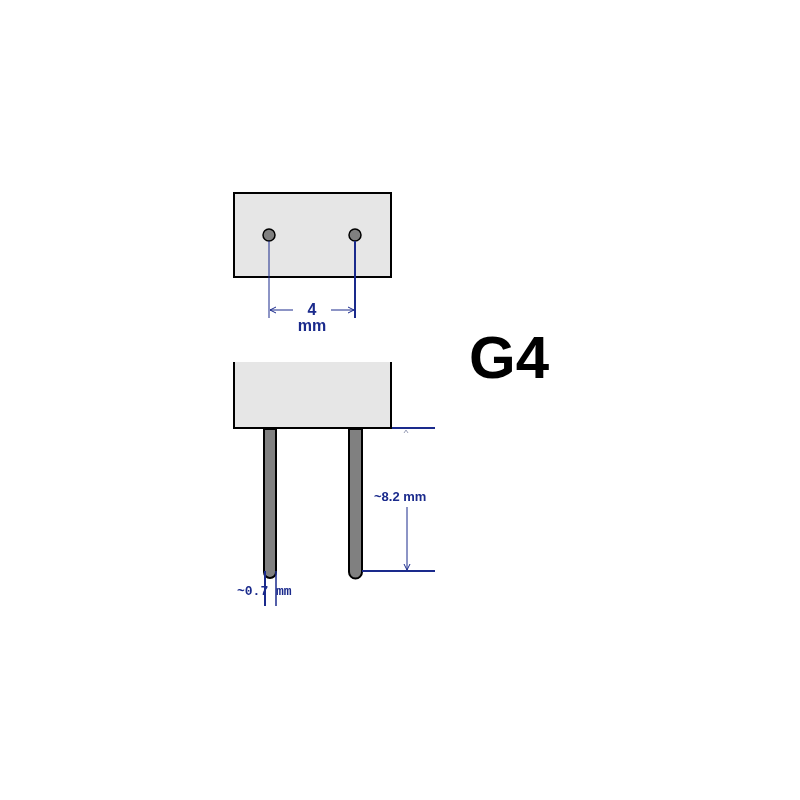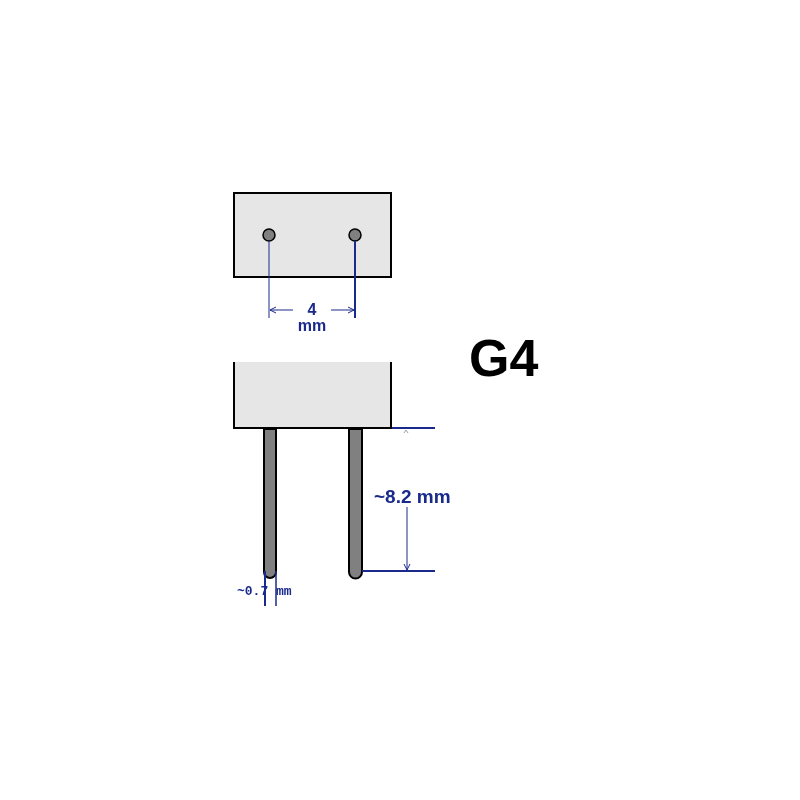--- a/index.html
+++ b/index.html
@@ -1,19 +1,19 @@
 <!DOCTYPE html>
 <html><head>
 <meta charset="utf-8">
 <style>
   html, body { margin: 0; padding: 0; background: #ffffff; }
   #canvas { position: relative; width: 800px; height: 800px; background: #ffffff; overflow: hidden; }
   svg { position: absolute; left: 0; top: 0; }
   .dim-text { font-family: "Liberation Sans", sans-serif; font-weight: bold; font-size: 16px; }
-  .title-text { font-family: "Liberation Sans", sans-serif; font-weight: bold; font-size: 52px; }
+  .title-text { font-family: "Liberation Sans", sans-serif; font-weight: bold; font-size: 60px; }
 </style>
 </head>
 <body>
 
 <div id="canvas">
   <svg width="800" height="800" viewBox="0 0 800 800" xmlns="http://www.w3.org/2000/svg">
     <defs>
       <marker id="arrowL" markerWidth="8" markerHeight="8" refX="1" refY="4" orient="auto" markerUnits="userSpaceOnUse">
         <path d="M7,1 L1,4 L7,7" fill="none" stroke="#1a2a8c" stroke-width="1"></path>
       </marker>
@@ -44,18 +44,18 @@
       <line x1="407" y1="507" x2="407" y2="570" stroke="#1a2a8c" stroke-width="1" marker-end="url(#arrowR)"></line>
       <path d="M404,433 L406,430 L408,433" fill="none" stroke="#9aa0b8" stroke-width="1"></path>
 
       <line x1="265" y1="571" x2="265" y2="606" stroke="#1a2a8c" stroke-width="2"></line>
       <line x1="276" y1="571" x2="276" y2="606" stroke="#1a2a8c" stroke-width="1.5"></line>
     </g>
   </svg>
 
   <div class="dim-text" style="position:absolute; left:293px; top:302px; width:38px; text-align:center; color:#1a2a8c; background:#fff; line-height:16px;">4 mm</div>
 
-  <div class="dim-text" style="position:absolute; left:374px; top:489px; color:#1a2a8c; font-size:19px; line-height:16px; white-space:nowrap;">~8.2 mm</div>
+  <div class="dim-text" style="position:absolute; left:374px; top:489px; color:#1a2a8c; font-size:13px; line-height:16px; white-space:nowrap;">~8.2 mm</div>
 
   <div class="dim-text" style="position:absolute; left:237px; top:584px; color:#1a2a8c; font-size:13px; line-height:16px; white-space:nowrap;font-family:Liberation Mono, monospace;">~0.7 mm</div>
 
   <div class="title-text" style="position:absolute; left:469px; top:318px; color:#000; line-height:80px; white-space:nowrap;">G4</div>
 </div>
 
 </body></html>

